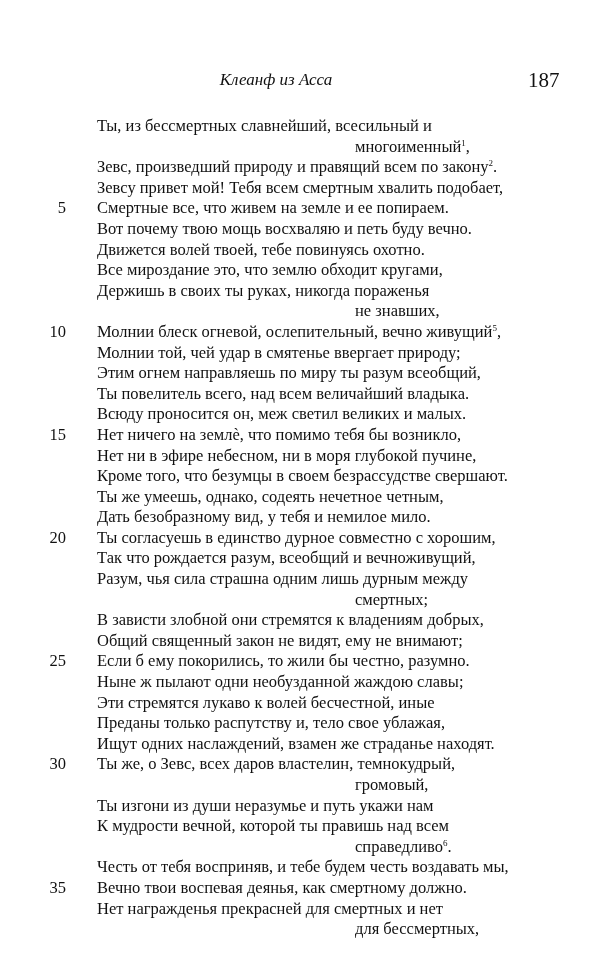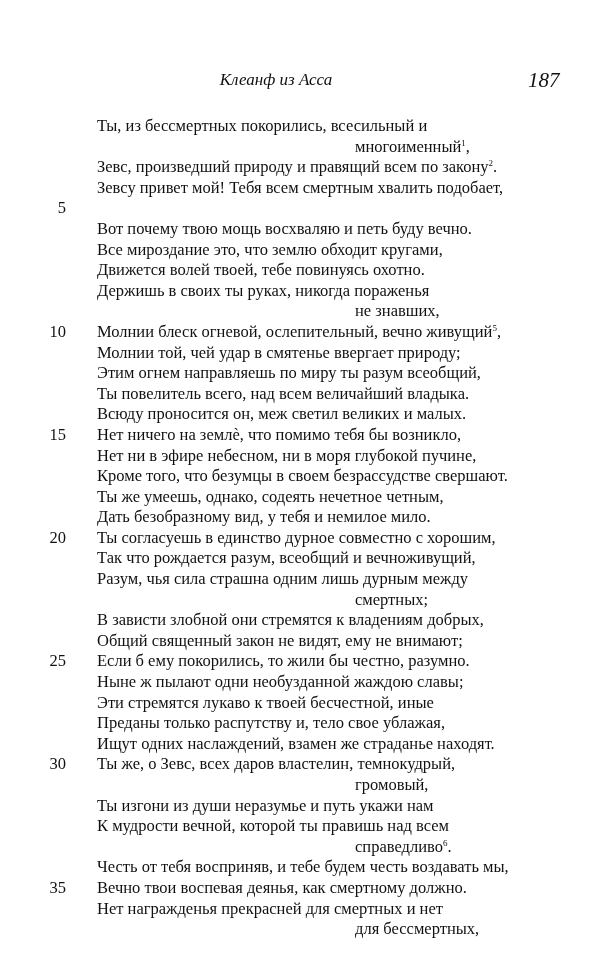--- a/index.html
+++ b/index.html
@@ -1,64 +1,65 @@
 <!DOCTYPE html>
 <html><head>
 <meta charset="utf-8">
 <style>
   html, body { margin:0; padding:0; background:#ffffff; }
   body { width:600px; height:963px; position:relative; overflow:hidden;
          font-family: "Liberation Serif", "DejaVu Serif", serif; color:#111; }
   .header-title { position:absolute; top:70px; left:0; width:552px; text-align:center;
                   font-style:italic; font-size:17px; }
-  .page-number { position:absolute; top:68px; left:528px; font-size:21px;font-style:italic; }
+  .page-number { position:absolute; top:68px; left:528px; font-size:21px; }
   .poem { position:absolute; top:116px; left:0; width:600px; }
   .line { position:relative; height:20.6px; line-height:20.6px; font-size:16.5px; white-space:nowrap; }
   .line .num { position:absolute; left:36px; width:30px; text-align:right; }
   .line .txt { position:absolute; left:97px; }
   .line.cont .txt { left:355px; }
   sup { font-size:9px; line-height:0; vertical-align:6px; }
 </style>
 </head>
 <body>
 
 <div>
   <div class="header-title">Клеанф из Асса</div>
   <div class="page-number">187</div>
   <div class="poem" id="poem">
       <div class="line">
         <span class="num"></span>
-        <span class="txt"><span>Ты, из бессмертных покорились, всесильный и</span></span>
+        <span class="txt"><span>Ты, из бессмертных славнейший, всесильный и</span></span>
       </div>
       <div class="line cont">
         <span class="num"></span>
         <span class="txt"><span>многоименный</span><sup>1</sup><span>,</span></span>
       </div>
       <div class="line">
         <span class="num"></span>
         <span class="txt"><span>Зевс, произведший природу и правящий всем по закону</span><sup>2</sup><span>.</span></span>
       </div>
       <div class="line">
         <span class="num"></span>
         <span class="txt"><span>Зевсу привет мой! Тебя всем смертным хвалить подобает,</span></span>
       </div>
       <div class="line">
         <span class="num">5</span>
+        <span class="txt"><span>Смертные все, что живем на земле и ее попираем.</span></span>
       </div>
       <div class="line">
         <span class="num"></span>
         <span class="txt"><span>Вот почему твою мощь восхваляю и петь буду вечно.</span></span>
       </div>
       <div class="line">
         <span class="num"></span>
-        <span class="txt"><span>Все мироздание это, что землю обходит кругами,</span></span>
+        <span class="txt"><span>Движется волей твоей, тебе повинуясь охотно.</span></span>
       </div>
       <div class="line">
         <span class="num"></span>
-        <span class="txt"><span>Движется волей твоей, тебе повинуясь охотно.</span></span>
+        <span class="txt"><span>Все мироздание это, что землю обходит кругами,</span></span>
       </div>
       <div class="line">
         <span class="num"></span>
         <span class="txt"><span>Держишь в своих ты руках, никогда пораженья</span></span>
       </div>
       <div class="line cont">
         <span class="num"></span>
         <span class="txt"><span>не знавших,</span></span>
       </div>
       <div class="line">
@@ -128,21 +129,21 @@
       <div class="line">
         <span class="num">25</span>
         <span class="txt"><span>Если б ему покорились, то жили бы честно, разумно.</span></span>
       </div>
       <div class="line">
         <span class="num"></span>
         <span class="txt"><span>Ныне ж пылают одни необузданной жаждою славы;</span></span>
       </div>
       <div class="line">
         <span class="num"></span>
-        <span class="txt"><span>Эти стремятся лукаво к твоей бесчестной, иные</span></span>
+        <span class="txt"><span>Эти стремятся лукаво к волей бесчестной, иные</span></span>
       </div>
       <div class="line">
         <span class="num"></span>
         <span class="txt"><span>Преданы только распутству и, тело свое ублажая,</span></span>
       </div>
       <div class="line">
         <span class="num"></span>
         <span class="txt"><span>Ищут одних наслаждений, взамен же страданье находят.</span></span>
       </div>
       <div class="line">

